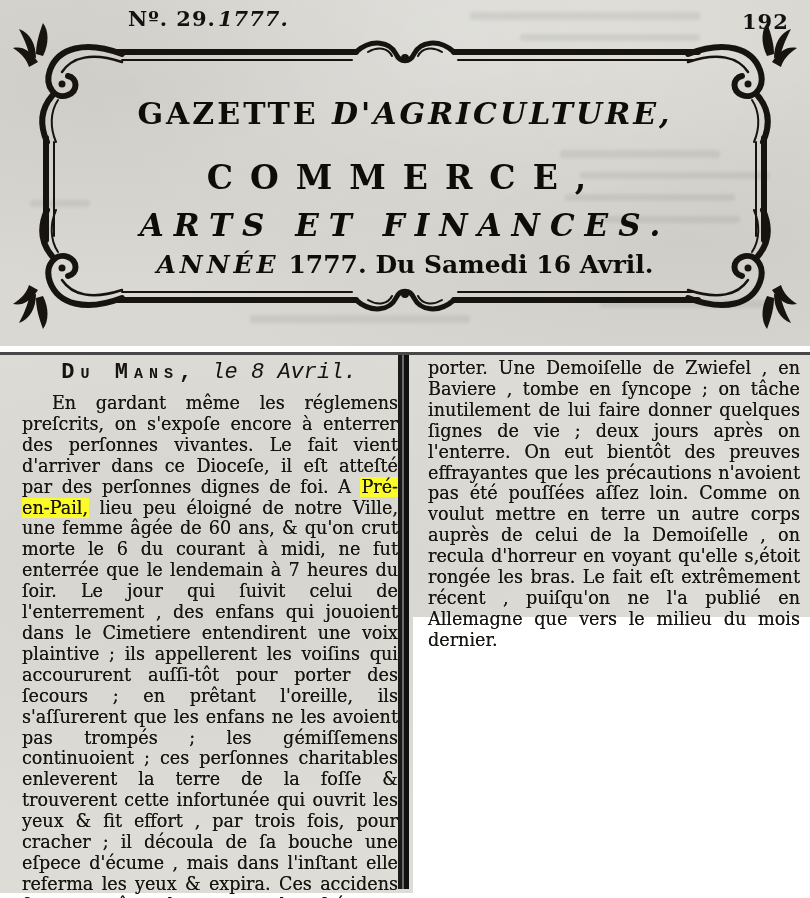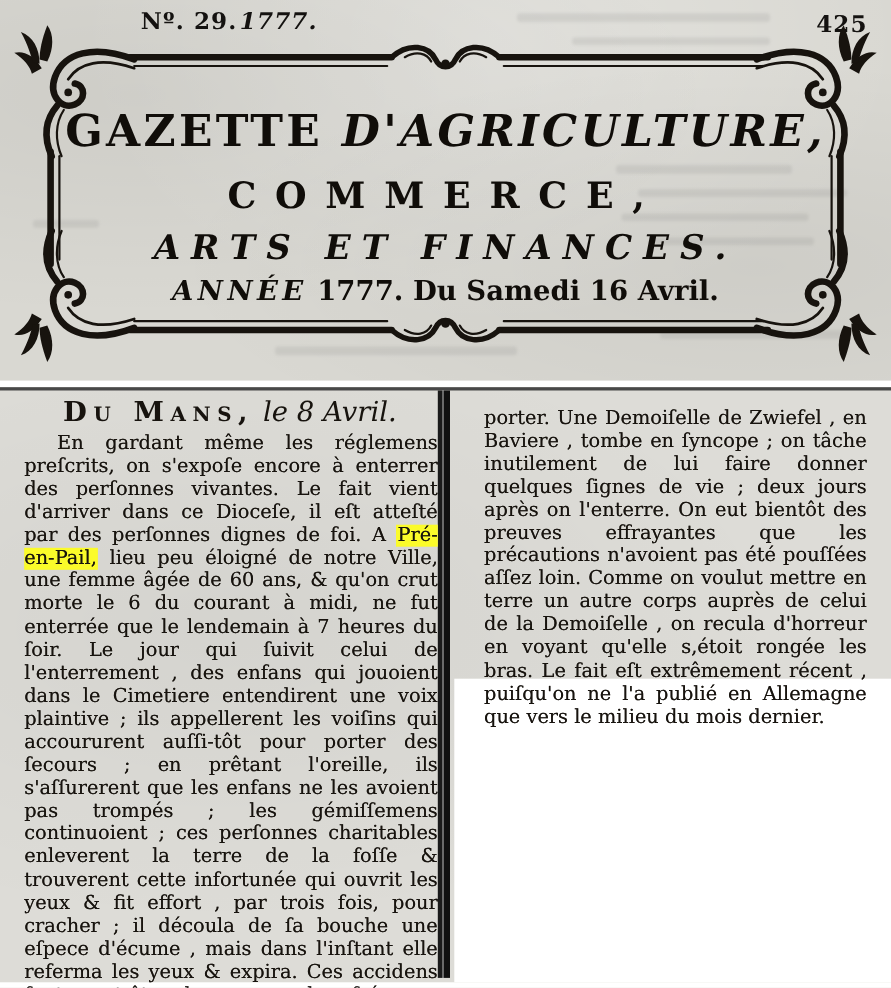--- a/index.html
+++ b/index.html
@@ -14,51 +14,51 @@
       radial-gradient(ellipse at 15% 25%, rgba(0,0,0,0.05), transparent 55%),
       radial-gradient(ellipse at 85% 70%, rgba(0,0,0,0.05), transparent 55%),
       radial-gradient(ellipse at 55% 10%, rgba(255,255,255,0.25), transparent 60%);
   }
   .hdr{position:absolute;font-size:21px;font-weight:bold;letter-spacing:1px;color:#141210;}
   .hdr-issue{left:128px;top:6px;}
   .hdr-year{left:218px;top:6px;font-style:italic;}
   .hdr-page{left:742px;top:9px;}
 
   .mast{position:absolute;left:0;width:810px;text-align:center;color:#100d09;}
-  .m1{top:96px;font-size:40px;letter-spacing:3px;font-weight:bold;}
+  .m1{top:96px;font-size:30px;letter-spacing:3px;font-weight:bold;}
   .m1 .ital{font-style:italic;}
   .m2{top:158px;font-size:33px;letter-spacing:17px;font-weight:bold;}
   .m3{top:207px;font-size:31px;letter-spacing:10px;font-style:italic;font-weight:bold;}
   .m4{top:250px;font-size:25px;font-weight:bold;}
   .m4 .ital{font-style:italic;letter-spacing:4px;}
 
   .frame-svg{position:absolute;left:0;top:0;width:810px;height:346px;}
 
   .streak{position:absolute;background:#6e6e6e;opacity:.13;filter:blur(1.6px);border-radius:3px;}
 
   
   .section-bot{position:absolute;left:0;top:352px;width:810px;height:541px;
     background-color:#dddcd7;border-top:3px solid #484848;box-sizing:border-box;
     background-image:radial-gradient(ellipse at 25% 40%, rgba(0,0,0,0.04), transparent 60%);
   }
   .white-patch{position:absolute;left:413px;top:262px;right:0;bottom:0;background:#ffffff;}
   .col-divider{position:absolute;left:398px;top:0;width:13px;height:534px;
     background:linear-gradient(90deg,#1a1a1a 0 4px,#6a6a6a 4px 6px,#101010 6px 11px,rgba(0,0,0,0) 11px);}
 
   .dateline{position:absolute;left:20px;top:5px;width:378px;text-align:center;
-    font-size:25px;color:#17130e;}
+    font-size:22px;color:#17130e;font-family:Liberation Mono, monospace;}
   .sc{font-variant:small-caps;letter-spacing:6px;font-weight:bold;}
   .it{font-style:italic;}
 
   .bodycol{position:absolute;font-size:17.6px;line-height:20.9px;text-align:justify;
     color:#17130e;text-shadow:0 0 0.4px rgba(23,19,14,0.75);}
   .col-left{left:22px;top:38px;width:376px;}
   .col-left p{margin:0;text-indent:1.7em;}
   .col-right{left:428px;top:3px;width:372px;}
-  .col-right p{margin:12px;}
+  .col-right p{margin:0;}
   .hl{background:#fbfb2a;padding:0 1px;}
 </style>
 </head>
 <body>
 
 <div class="page">
 
   <div class="section-top">
 
     <div>
@@ -68,21 +68,21 @@
       <div class="streak" style="left:580px;top:172px;width:190px;height:7px;"></div>
       <div class="streak" style="left:565px;top:194px;width:170px;height:7px;"></div>
       <div class="streak" style="left:590px;top:216px;width:150px;height:7px;"></div>
       <div class="streak" style="left:30px;top:200px;width:60px;height:7px;"></div>
       <div class="streak" style="left:250px;top:315px;width:220px;height:8px;"></div>
       <div class="streak" style="left:600px;top:300px;width:170px;height:8px;"></div>
     </div>
 
     <div class="hdr hdr-issue">Nº. 29.</div>
     <div class="hdr hdr-year">1777.</div>
-    <div class="hdr hdr-page">425</div>
+    <div class="hdr hdr-page">192</div>
 
     <svg class="frame-svg" viewBox="0 0 810 346">
       <defs>
         <g id="corner" stroke="#17130e" fill="none" stroke-linecap="round">
           <path d="M122,54 C85,40 58,48 50,70 C44,87 56,100 68,95 C78,91 78,78 68,76" stroke-width="6"></path>
           <path d="M52,96 C40,110 40,126 47,142" stroke-width="6"></path>
           <path d="M122,62 C92,52 72,57 62,72" stroke-width="2.5"></path>
           <path d="M56,142 C50,128 50,112 58,100" stroke-width="2"></path>
           <path d="M38,62 C30,50 22,46 13,48 C22,54 27,60 29,67 Z" fill="#17130e" stroke="none"></path>
           <path d="M36,58 C36,44 30,33 19,29 C26,42 28,50 30,57 Z" fill="#17130e" stroke="none"></path>

